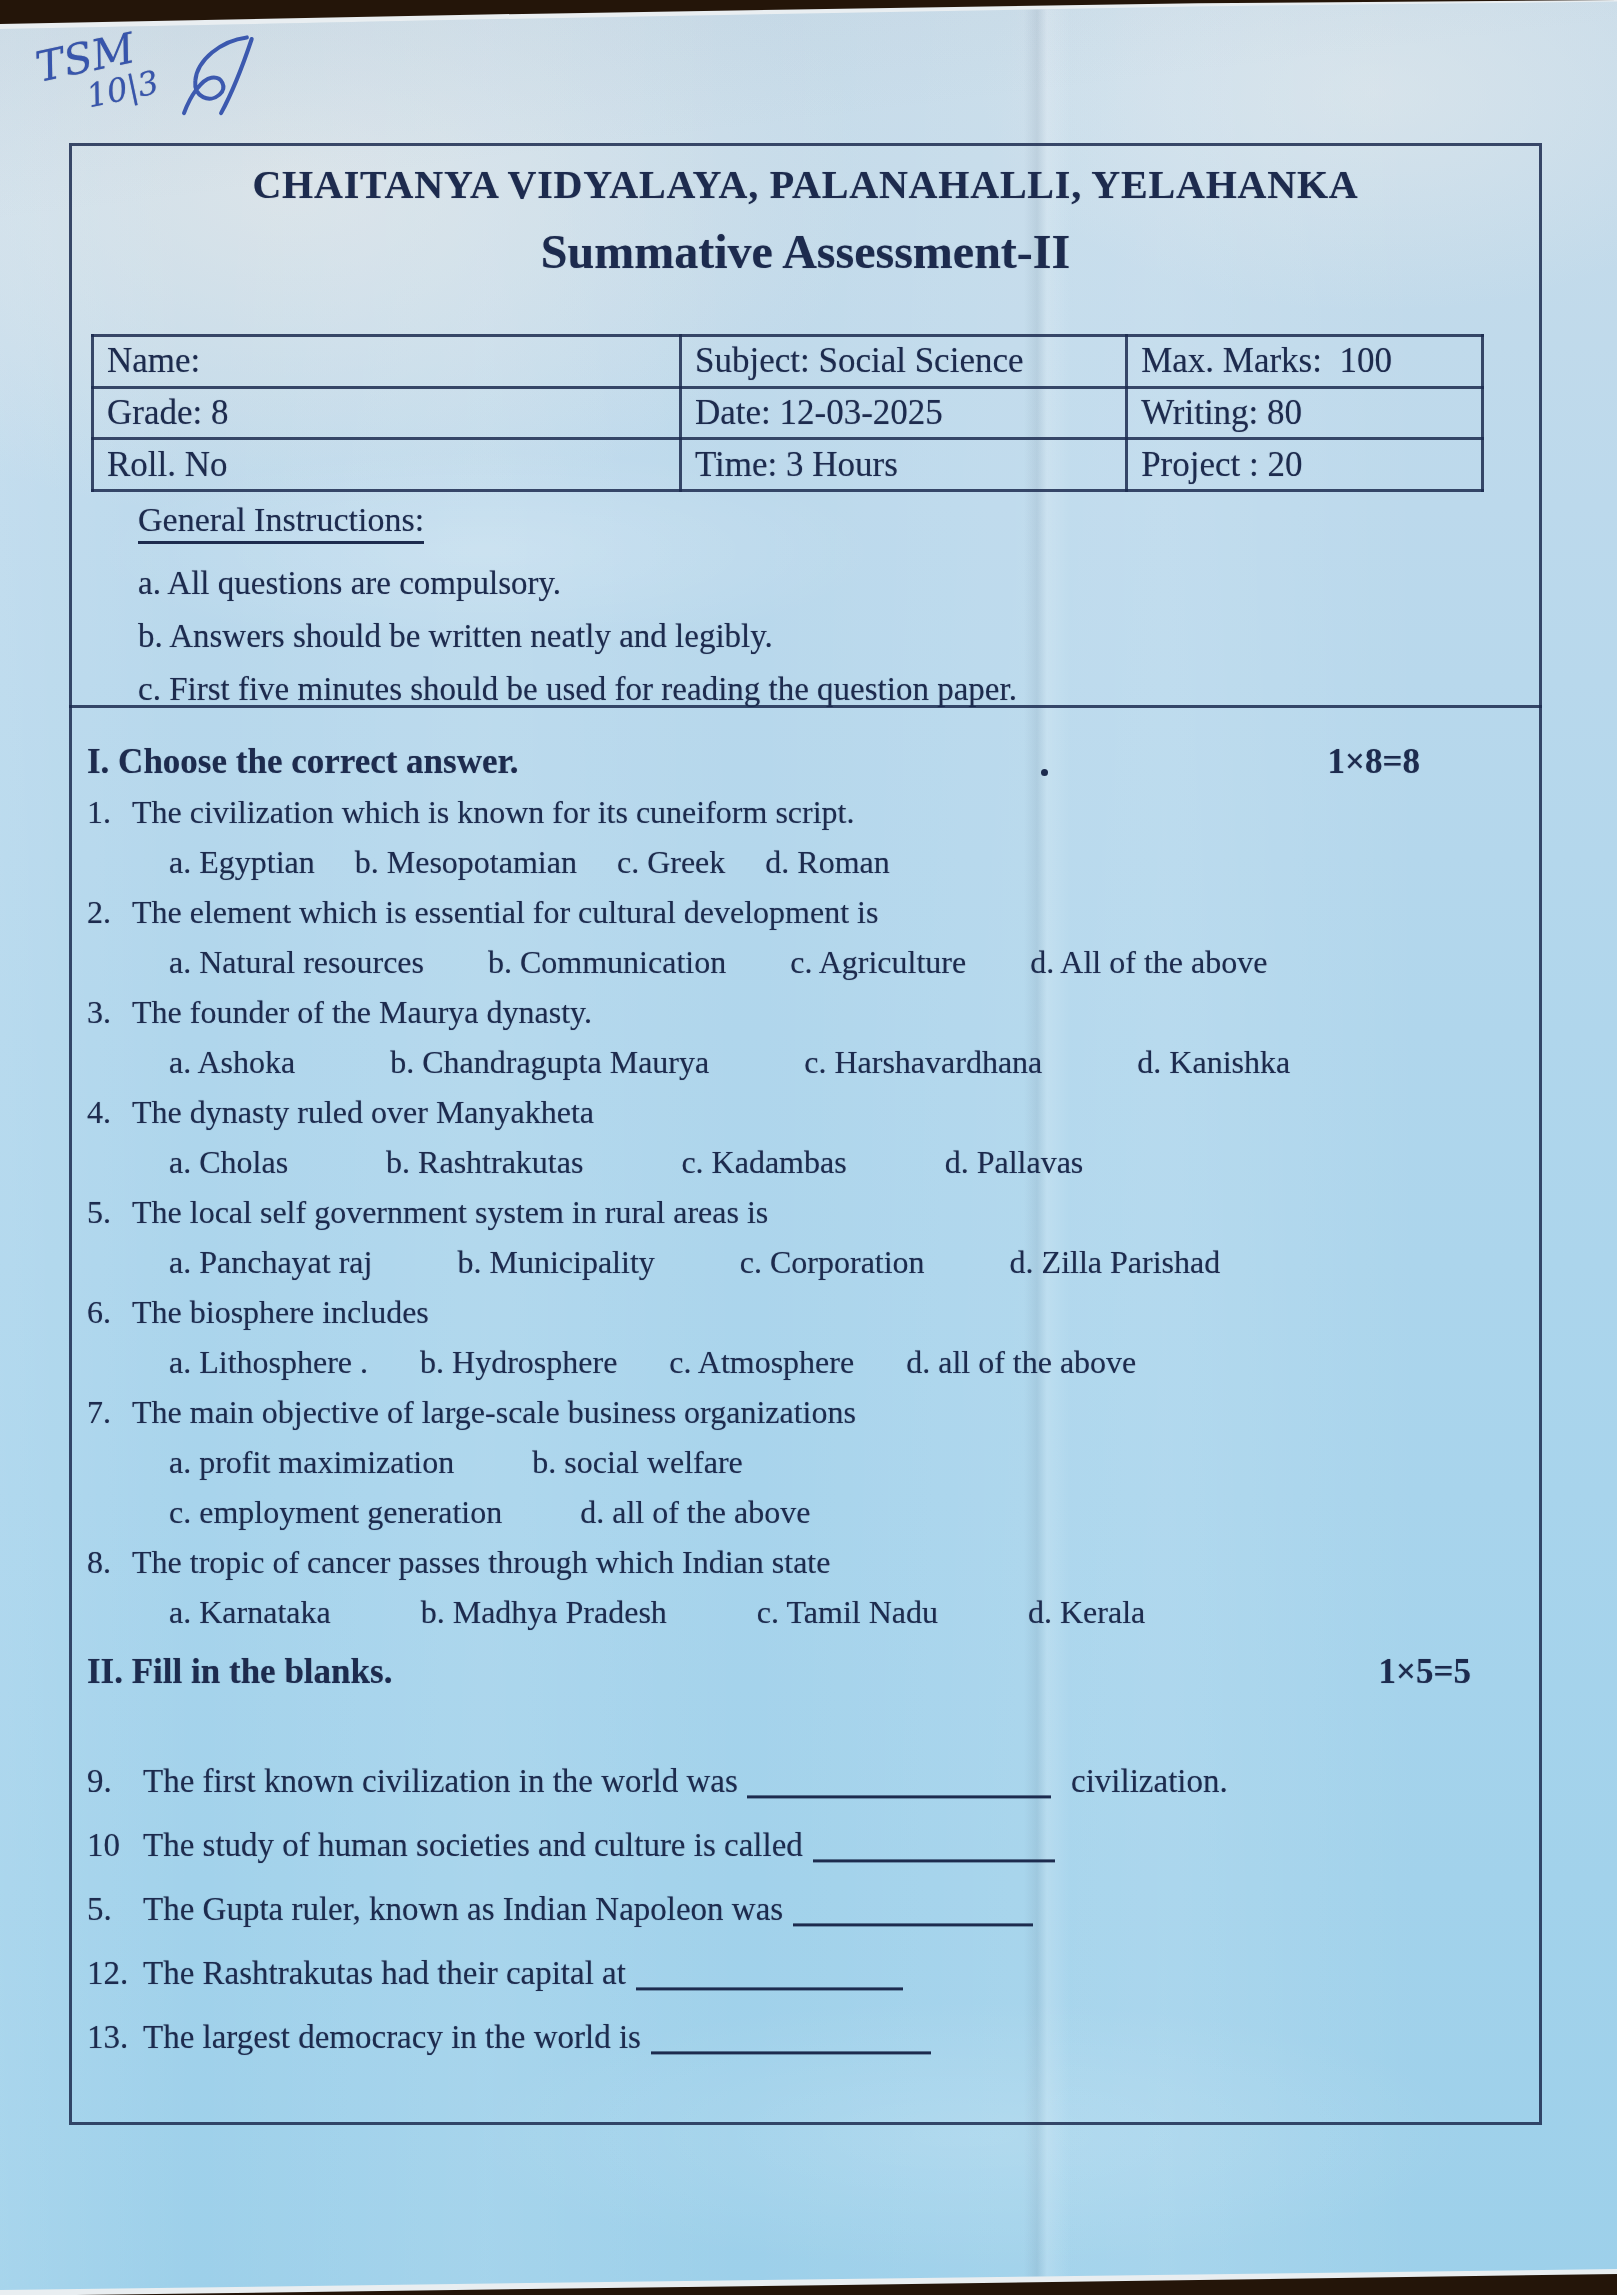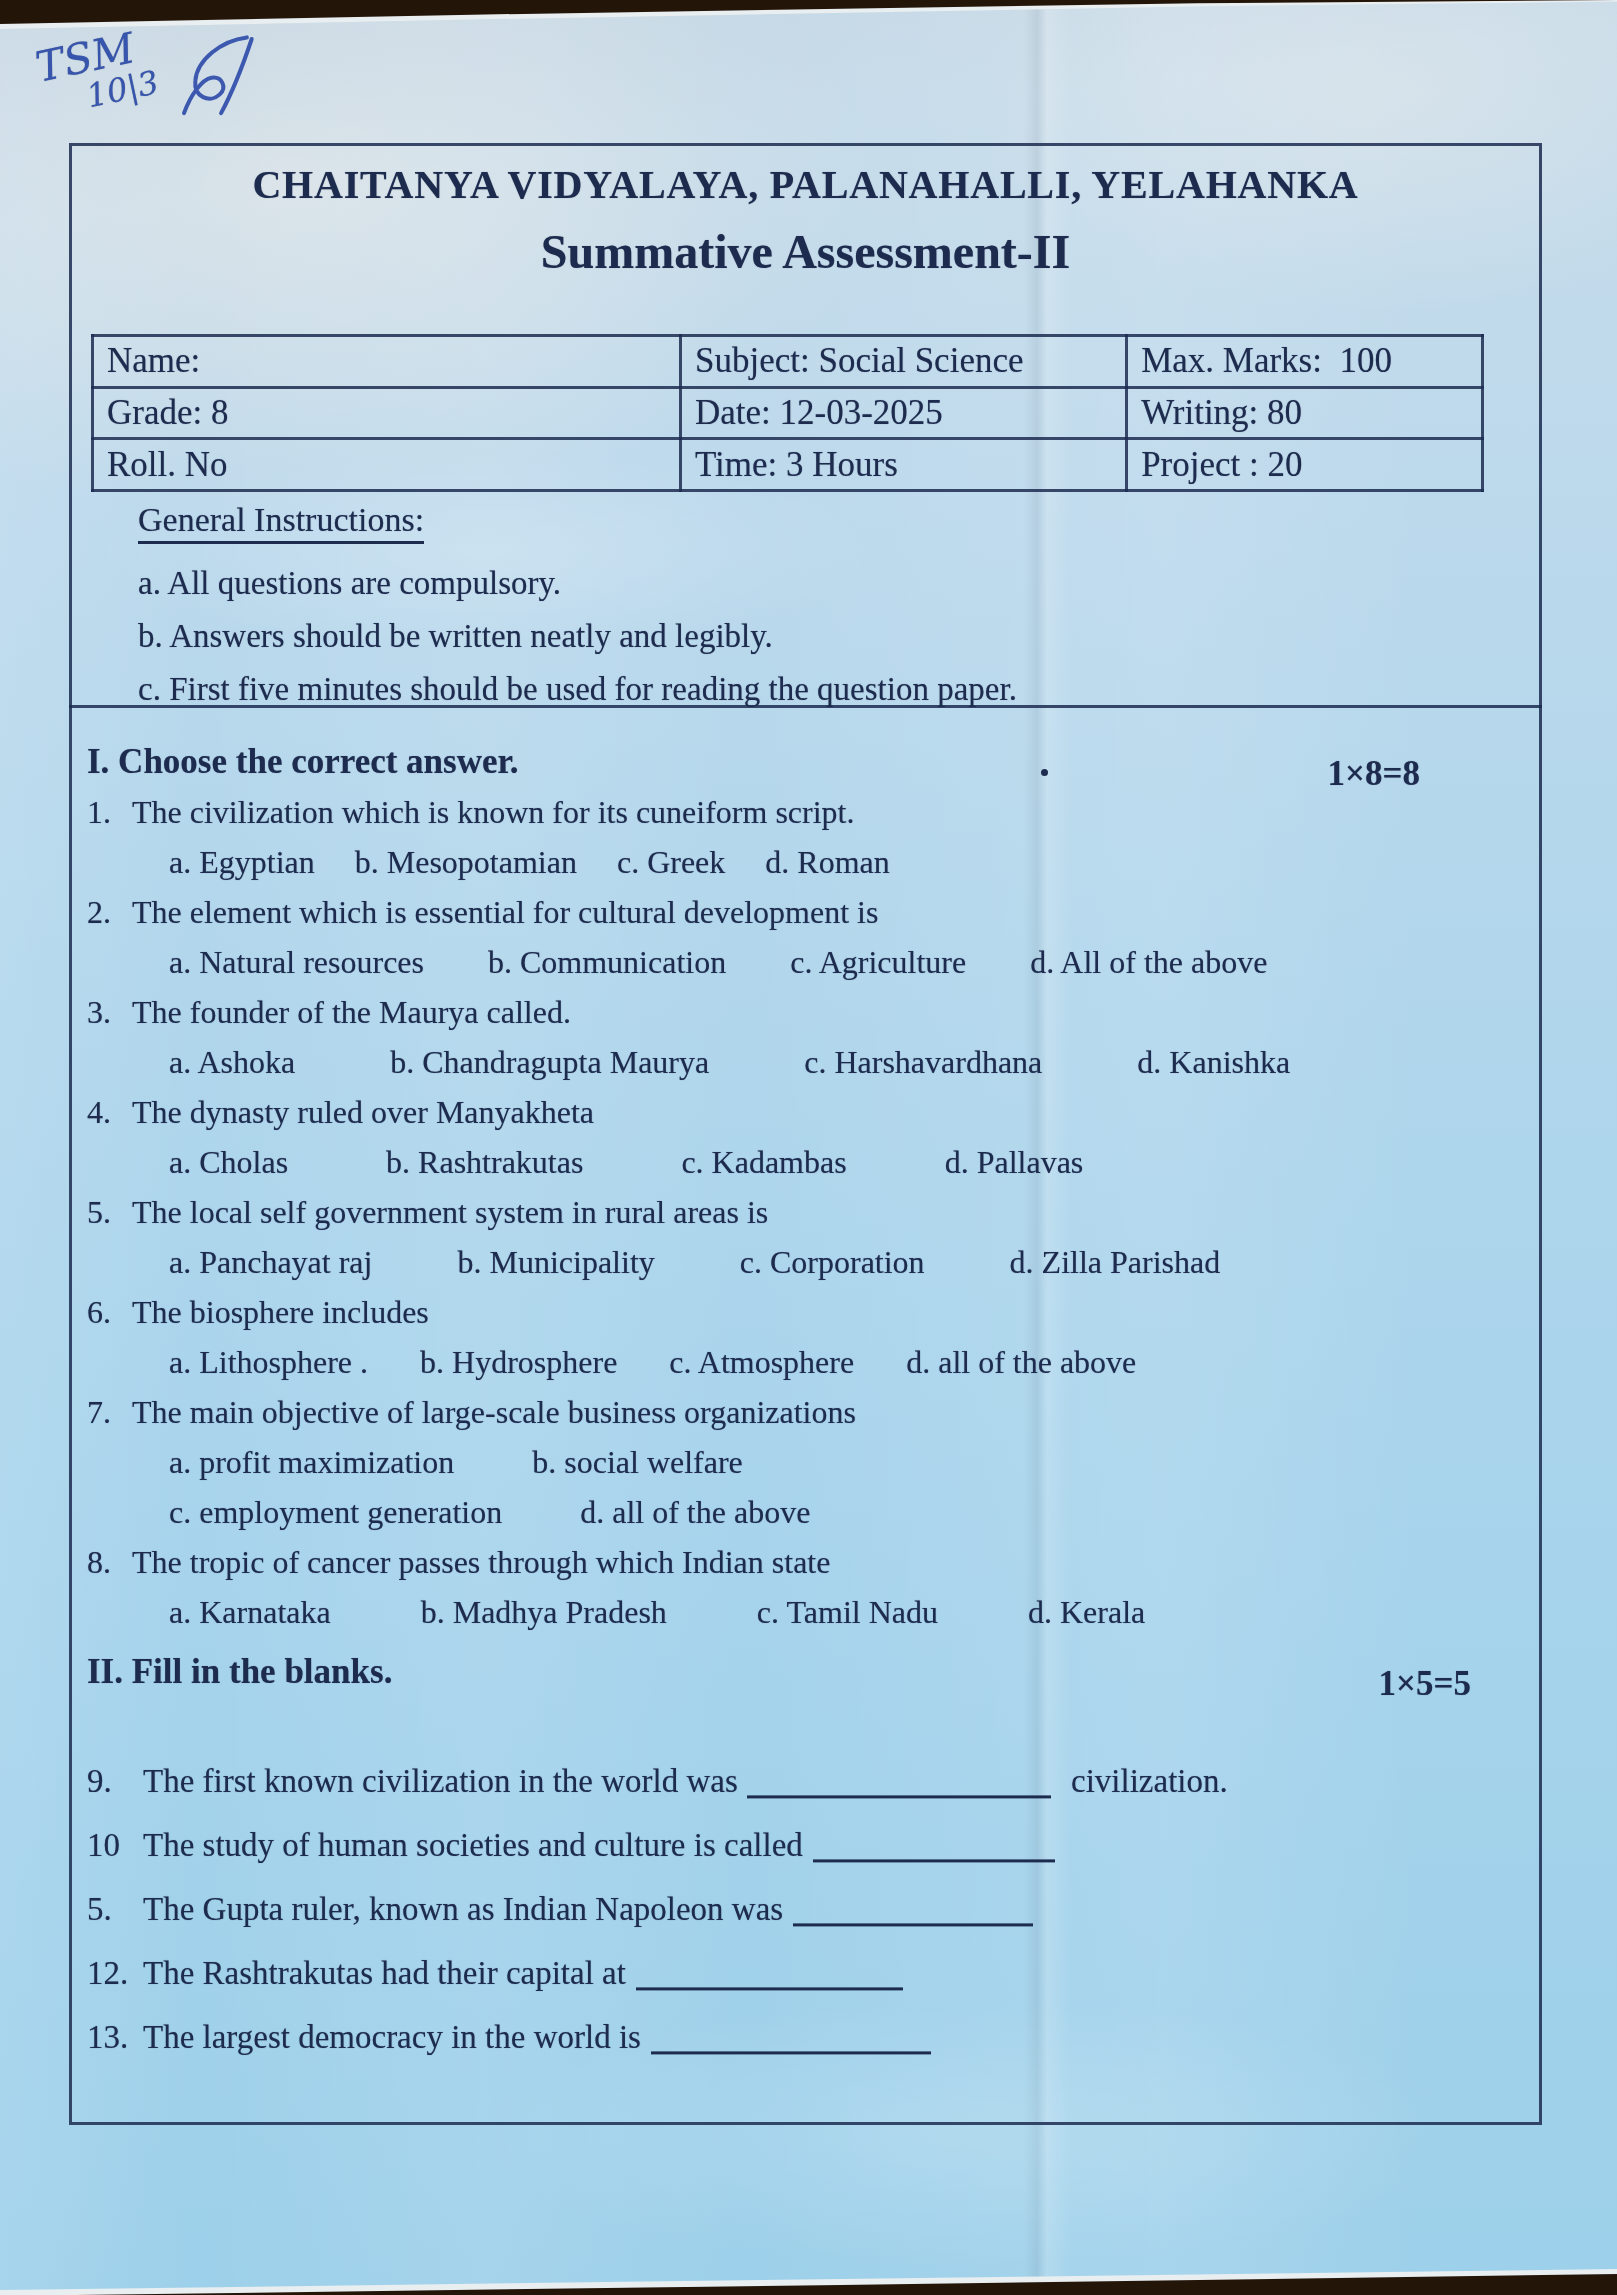--- a/index.html
+++ b/index.html
@@ -72,21 +72,21 @@
     position:absolute;left:138px;top:501px;font-size:34px;
     border-bottom:3.2px solid var(--ink);padding-bottom:1.6px;
   }
   .instr-list{position:absolute;left:138px;top:557px;font-size:33px;line-height:53px;font-family:Liberation Serif, serif;}
 
   .divider{position:absolute;left:69px;top:705px;width:1473px;height:3.2px;background:var(--border);}
 
   .sec-head{position:absolute;left:87px;width:1531px;height:50px;font-weight:bold;font-size:35px;}
   .sec1-head{top:742px;}
   .sec2-head{top:1652px;}
-  .marks{position:absolute;font-weight:bold;font-size:35px;top:0;margin-top:12px;}
+  .marks{position:absolute;font-weight:bold;font-size:35px;top:0;}
   .marks1{right:198px;}
   .marks2{right:147px;}
   .stray-dot{position:absolute;left:954px;top:27px;width:7.2px;height:7.2px;border-radius:50%;background:var(--ink);}
 
   .questions{position:absolute;left:87px;top:787px;width:1417px;font-size:32px;line-height:50px;}
   .q-line .q-num{display:inline-block;min-width:45px;}
   .options{display:flex;gap:68px;padding-left:82px;white-space:nowrap;}
   .q:nth-child(1) .options{gap:40px;}
   .q:nth-child(2) .options{gap:64px;text-align:center;}
   .q:nth-child(3) .options{gap:95px;}
@@ -195,21 +195,21 @@
             <div class="options">
               <span class="opt">a. Natural resources</span>
               <span class="opt">b. Communication</span>
               <span class="opt">c. Agriculture</span>
               <span class="opt">d. All of the above</span>
             </div>
           </div>
   </div>
         <div class="q">
     <div class="q-line">
-      <span class="q-num">3.</span><span>The founder of the Maurya called.</span>
+      <span class="q-num">3.</span><span>The founder of the Maurya dynasty.</span>
     </div>
     <div class="q-opts">
             <div class="options">
               <span class="opt">a. Ashoka</span>
               <span class="opt">b. Chandragupta Maurya</span>
               <span class="opt">c. Harshavardhana</span>
               <span class="opt">d. Kanishka</span>
             </div>
           </div>
   </div>

